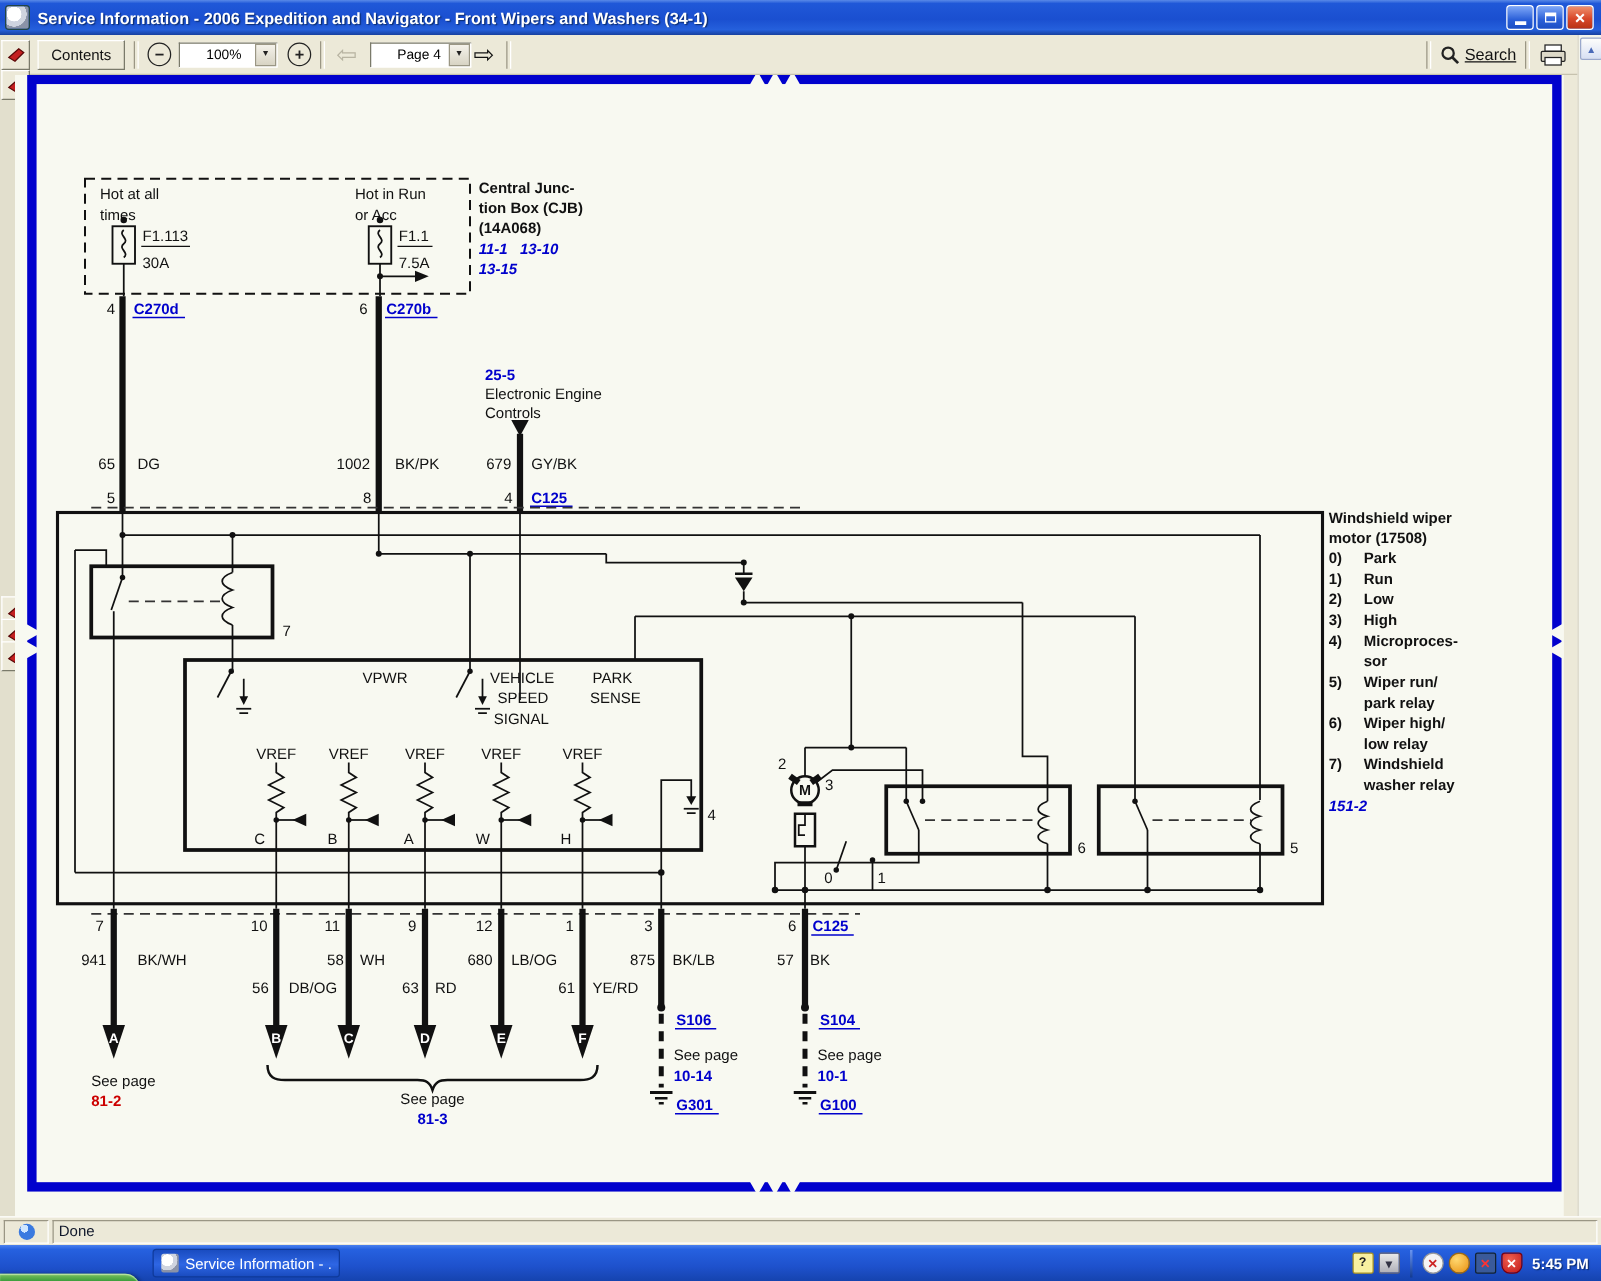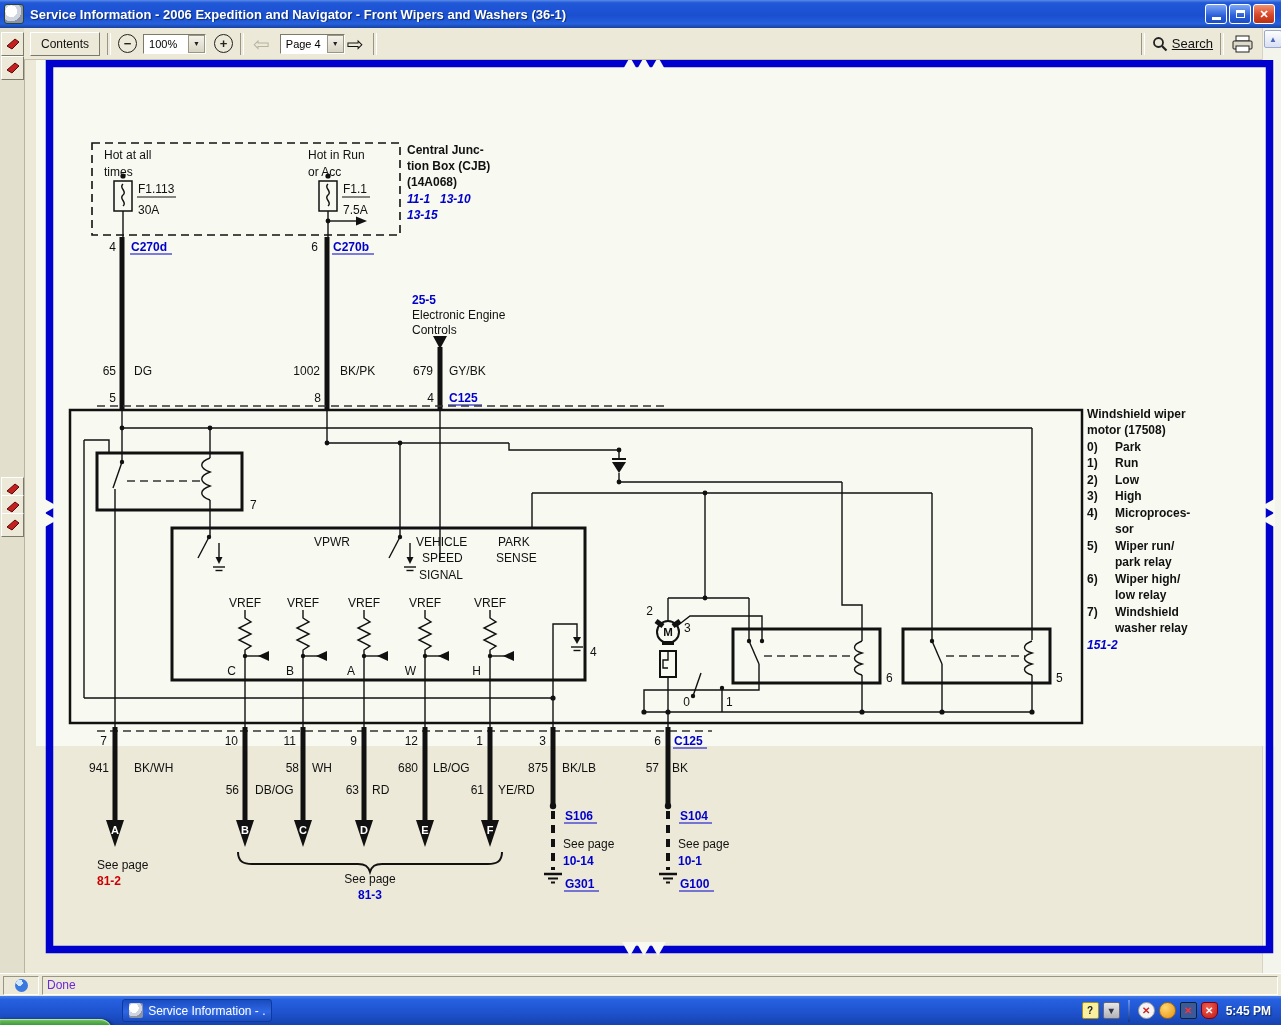--- a/index.html
+++ b/index.html
@@ -19,40 +19,40 @@
   .restore-glyph{width:9px;height:8px;border:1.5px solid #fff;border-top-width:3px;box-sizing:border-box;}
 
   
   .toolbar{position:absolute;left:24px;top:28px;width:1239px;height:32px;background:#ece9d8;border-bottom:1px solid #c6c2ae;
     display:flex;align-items:center;box-sizing:border-box;}
   .tb-btn{height:22px;border:1px solid;border-color:#fff #7a7a6a #7a7a6a #fff;background:#ece9d8;font-size:12px;color:#111;
     display:flex;align-items:center;justify-content:center;padding:0 10px;margin-left:6px;text-align:center;}
   .tb-sep{width:2px;height:22px;border-left:1px solid #9a9684;border-right:1px solid #fff;margin:0 7px;}
   .round-btn{width:17px;height:17px;border:1.6px solid #222;border-radius:50%;display:flex;align-items:center;justify-content:center;
     font-size:13px;font-weight:bold;color:#222;background:transparent;line-height:1;}
-  .field{height:18px;background:#fff;border:1px solid;border-color:#7a7a6a #fff #fff #7a7a6a;display:flex;align-items:center;font-size:11px;padding-left:5px;}
+  .field{height:18px;background:#fff;border:1px solid;border-color:#7a7a6a #fff #fff #7a7a6a;display:flex;align-items:center;font-size:11px;padding-left:21px;}
   .drop-arrow{width:15px;height:16px;margin-left:4px;background:linear-gradient(180deg,#f4f2ea,#d8d4c4);border:1px solid #9a9684;display:flex;align-items:center;justify-content:center;font-size:7px;color:#222;}
   .nav-arrow{font-size:20px;line-height:1;margin:0 2px;}
   .nav-arrow.disabled{color:#b8b4a2;}
   .nav-arrow.active{color:#111;}
   .spacer{flex:1 1 auto;}
   .search-wrap{display:flex;align-items:center;gap:4px;font-size:13px;color:#111;text-decoration:underline;}
 
   
   .leftstrip{position:absolute;left:0;top:28px;width:24px;height:945px;background:#e2dfcd;border-right:1px solid #b8b4a2;}
   .lsbtn{position:absolute;left:1px;width:21px;height:22px;border:1px solid;border-color:#fff #7a7a6a #7a7a6a #fff;background:#ece9d8;
     display:flex;align-items:center;justify-content:center;}
 
   
   .scroll{position:absolute;right:0;top:28px;width:18px;height:945px;background:#f3f4ec;border-left:1px solid #d8d4c4;}
   .scroll-up{position:absolute;top:2px;left:1px;width:16px;height:16px;border:1px solid #9aa8cc;border-radius:2px;
     background:linear-gradient(180deg,#fdfdfb,#d8e0f4);display:flex;align-items:center;justify-content:center;font-size:8px;color:#4a6ab8;}
 
   
-  .page{position:absolute;left:36px;top:60px;width:1239px;height:686px;background:#f8f9f1;text-align:right;}
+  .page{position:absolute;left:12px;top:60px;width:1239px;height:913px;background:#f8f9f1;text-align:right;}
   .page svg{display:block;}
   text{font-family:"Liberation Sans",sans-serif;}
   .t{font-size:12px;fill:#111;}
   .ts{font-size:11.5px;fill:#111;}
   .tb{font-weight:bold;}
   .link{fill:#0000cc;font-weight:bold;}
   .it{font-style:italic;}
   .red{fill:#cc0000;font-weight:bold;}
   .end{text-anchor:end;}
   .mid{text-anchor:middle;}
@@ -63,21 +63,21 @@
   .box2{fill:none;stroke:#111;stroke-width:2.5;}
   .box3{fill:none;stroke:#111;stroke-width:3;}
   .dash{stroke:#333;stroke-width:1.4;fill:none;stroke-dasharray:8 5;}
   .dashth{stroke:#111;stroke-width:4;fill:none;stroke-dasharray:8 6;}
   .ul{stroke:#0000cc;stroke-width:1.2;}
 
   
   .statusbar{position:absolute;left:0;top:973px;width:100%;height:23px;background:#ece9d8;border-top:1px solid #fff;display:flex;align-items:center;padding:2px 3px;box-sizing:border-box;gap:3px;}
   .status-cell{height:17px;border:1px solid;border-color:#9a9684 #fff #fff #9a9684;display:flex;align-items:center;padding:0 4px;}
   .globe{width:13px;height:13px;border-radius:50%;background:radial-gradient(circle at 35% 30%,#cfe6ff 0 25%,#3a7ae0 26% 70%,#1a4a9a 100%);}
-  .status-text{flex:1 1 auto;font-size:12px;color:#6d28d9;}
+  .status-text{flex:1 1 auto;font-size:12px;color:#0f172a;}
 
   
   .taskbar{position:absolute;left:0;top:996px;width:100%;height:29px;
     background:linear-gradient(180deg,#4a80ee 0%,#2661e0 12%,#1e51cc 60%,#1543ae 100%);display:flex;align-items:center;}
   .startbtn{height:29px;width:112px;border-radius:0 12px 12px 0;
     background:linear-gradient(180deg,#7cc060 0%,#3c9e3c 20%,#2f8a2f 70%,#1e6a1e 100%);
     display:flex;align-items:center;justify-content:center;gap:5px;box-shadow:inset 0 1px 1px #bfe8a8, 2px 0 3px rgba(0,0,0,.35);margin-top:46px;}
   .start-label{color:#fff;font-weight:bold;font-style:italic;font-size:16px;text-shadow:1px 1px 1px #143;}
   .flag{width:17px;height:15px;display:grid;grid-template-columns:7px 7px;grid-template-rows:6px 6px;gap:1.5px;transform:skewY(-6deg);}
   .flag i{border-radius:1.5px;}
@@ -89,21 +89,21 @@
   .trayicon{width:15px;height:15px;margin:0 2px;border-radius:2px;display:flex;align-items:center;justify-content:center;font-size:10px;font-weight:bold;}
   .clock{color:#fff;font-size:12px;margin:0 10px 0 6px;text-shadow:1px 1px 1px #0a2a6a;font-weight:bold;}
 </style>
 </head>
 <body>
 
 <div class="screen">
 
   <div class="titlebar">
     <div class="app-icon"></div>
-    <div class="title-text">Service Information - 2006 Expedition and Navigator - Front Wipers and Washers (36-1)</div>
+    <div class="title-text">Service Information - 2006 Expedition and Navigator - Front Wipers and Washers (34-1)</div>
     <div class="winbtns">
       <div class="wbtn">
           <div class="min-glyph"></div>
         </div>
       <div class="wbtn">
           <div class="restore-glyph"></div>
         </div>
       <div class="wbtn close">✕</div>
     </div>
   </div>

